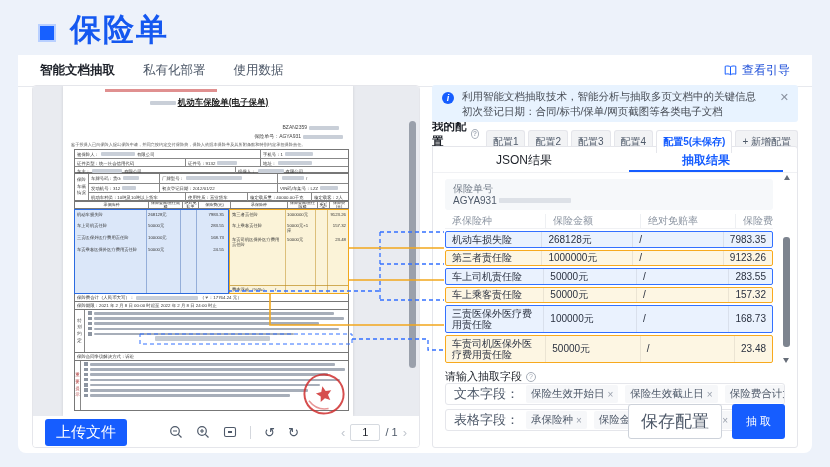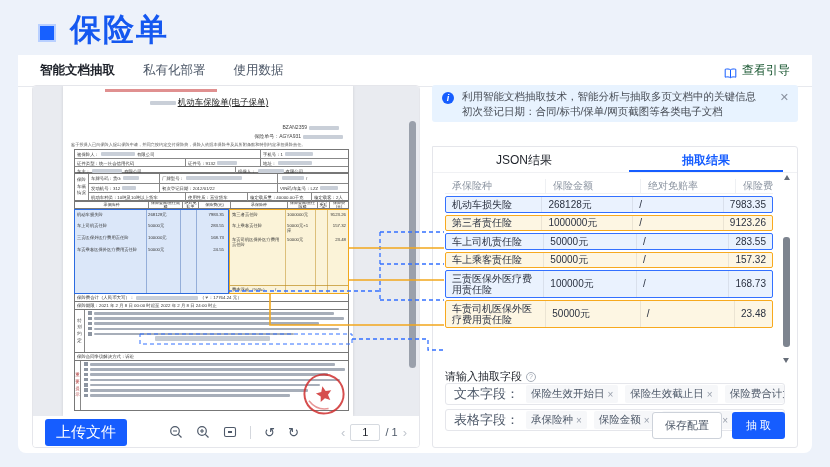--- a/index.html
+++ b/index.html
@@ -9,41 +9,41 @@
 
   
   .logo-sq{position:absolute;left:38px;top:24px;width:18px;height:18px;background:#1760ff;border:2px solid #b9d0ff}
   .page-title{position:absolute;left:70px;top:9px;font-size:31px;font-weight:bold;color:#1558f0;letter-spacing:2px}
 
   
   .sheet{position:absolute;left:18px;top:55px;width:794px;height:398px;background:#fff;border-radius:0 0 8px 8px}
   .nav{height:32px;border-bottom:1px solid #e7e9ee;display:flex;align-items:center;padding:0 22px;gap:28px}
   .nav-tab{font-size:12.5px;color:#4e5969;cursor:pointer}
   .nav-tab.active{color:#1d2129;font-weight:bold}
-  .guide{margin-left:auto;color:#14532d;font-size:12px;display:flex;align-items:flex-end;gap:5px;cursor:pointer}
+  .guide{margin-left:auto;color:#1d4ed8;font-size:12px;display:flex;align-items:center;gap:5px;cursor:pointer}
 
   
   .left-panel{position:absolute;left:14px;top:30px;width:388px;height:363px;border:1px solid #e5e6eb;border-radius:4px;overflow:hidden;background:#fff}
   .viewer{position:relative;height:330px;background:#e9ebf0;overflow:hidden}
   .vscroll{position:absolute;right:3px;top:35px;width:7px;height:247px;background:#9aa0ab;border-radius:4px}
   .lp-toolbar{height:32px;display:flex;align-items:center;padding:0 12px;background:#fff}
   .upload-btn{background:#165dff;color:#fff;font-size:15px;padding:4px 11px;border-radius:3px;border:none;cursor:pointer}
   .tool-icons{display:flex;gap:13px;margin:0 auto;align-items:center;color:#4e5969}
   .ticon{width:14px;height:14px;display:flex;align-items:center;justify-content:center;cursor:pointer}
   .rot{font-size:13px;color:#4e5969;line-height:1;cursor:pointer}
   .tdiv{width:1px;height:13px;background:#d4d7dd}
   .pager{display:flex;align-items:center;gap:5px;color:#4e5969;font-size:11px}
   .pg-arrow{color:#c2c7cf;font-size:13px;line-height:1;cursor:pointer}
   .pg-input{width:30px;height:17px;border:1px solid #d6dae0;border-radius:2px;text-align:center;font-size:11px;color:#1d2129}
 
   
   .doc{position:absolute;left:30px;top:0;width:290px;height:330px;background:#fff;color:#333;font-size:4.5px;line-height:1.3;box-shadow:0 0 3px rgba(0,0,0,.12)}
   .rd{display:inline-block;background:#c9cfd8;height:4px;border-radius:1px;vertical-align:middle;margin:0 2px}
   .doc-redline{position:absolute;top:3px;left:42px;width:112px;height:3px;background:#e09090}
-  .doc-title{position:absolute;top:11px;left:0;right:0;text-align:center;font-size:8.5px;font-weight:normal;color:#222}
+  .doc-title{position:absolute;top:11px;left:0;right:0;text-align:center;font-size:8.5px;font-weight:bold;color:#222}
   .doc-title u{text-decoration:underline}
   .doc-serial{position:absolute;top:38px;right:12px;font-size:5px;color:#444}
   .doc-policyno{position:absolute;top:47px;right:8px;font-size:5px;color:#444}
   .doc-intro{position:absolute;top:56px;left:8px;right:4px;font-size:4.2px;color:#555;white-space:nowrap;overflow:hidden}
   .dtable{position:absolute;left:11px;width:275px;border:0.5px solid #777;font-size:4.4px;color:#333}
   .drow{display:flex;border-top:0.5px solid #888}
   .drow:first-child{border-top:none}
   .dcell{padding:1.5px 2px;border-left:0.5px solid #888;overflow:hidden;white-space:nowrap}
   .dcell:first-child{border-left:none}
   .vlabel{display:flex;align-items:center;justify-content:center;text-align:center;border-right:0.5px solid #888;color:#333}
@@ -105,21 +105,21 @@
   .arr.down{border-top:5px solid #666d78;position:absolute;bottom:0;left:1px}
   .thumb{position:absolute;top:62px;height:110px;width:7px;left:1px;background:#7d848f;border-radius:3px}
   .fields-title{position:absolute;left:12px;top:222px;font-size:11px;color:#1d2129;display:flex;align-items:center;gap:4px}
   .field-row{position:absolute;left:12px;right:12px;height:22px;border:1px solid #e5e6eb;border-radius:3px;display:flex;align-items:center;padding:0 8px;gap:7px;overflow:hidden}
   .fr1{top:236px}.fr2{top:262px}
   .f-label{font-size:13px;color:#4e5969;white-space:nowrap}
   .tag{display:flex;align-items:center;gap:3px;font-size:10.5px;color:#4e5969;background:#f6f7f9;border-radius:2px;padding:2px 5px;white-space:nowrap}
   .tag-x{color:#9aa1ad;font-size:10px;cursor:pointer}
   .tag-x::before{content:"×"}
   .btns{position:absolute;right:12px;bottom:8px;display:flex;gap:10px}
-  .btn-outline{background:#fff;border:1px solid #cdd2da;color:#4e5969;font-size:11px;padding:5px 12px;border-radius:3px;cursor:pointer}
+  .btn-outline{background:#fff;border:1px solid #cdd2da;color:#4e5969;font-size:17px;padding:5px 12px;border-radius:3px;cursor:pointer}
   .btn-primary{background:#165dff;border:none;color:#fff;font-size:11px;padding:5px 14px;border-radius:3px;cursor:pointer}
 
   .connectors{position:absolute;left:0;top:0;width:830px;height:467px;pointer-events:none;z-index:40}
 </style>
 </head>
 <body>
 
 <div class="app">
 
   <div class="logo-sq"></div>
@@ -326,28 +326,47 @@
 
     <div class="right-panel">
 
       <div class="banner">
         <span class="info-dot"></span>
         <div>利用智能文档抽取技术，智能分析与抽取多页文档中的关键信息</div>
         <div>初次登记日期：合同/标书/保单/网页截图等各类电子文档</div>
         <span class="banner-close"></span>
       </div>
 
+      <div class="cfg-row">
+        <span class="cfg-label">
+          <span>我的配置</span>
+          <span class="q-icon"></span>
+        </span>
+        <span class="cfg-tab">配置1</span>
+        <span class="cfg-tab">配置2</span>
+        <span class="cfg-tab">配置3</span>
+        <span class="cfg-tab">配置4</span>
+        <span class="cfg-tab active">配置5(未保存)</span>
+        <span class="cfg-tab">+ 新增配置</span>
+      </div>
 
       <div class="panel-box">
         <div class="res-tabs">
           <span class="res-tab">JSON结果</span>
           <span class="res-tab active">抽取结果</span>
         </div>
 
         <div class="scroll-area">
+          <div class="policy-box">
+            <div class="policy-label">保险单号</div>
+            <div class="policy-val">
+              <span>AGYA931</span>
+                <span class="rd" style="width:72px;height:5px;background:#dde1e7"></span>
+            </div>
+          </div>
 
           <div class="rhead">
             <span class="hc c1">承保险种</span>
             <span class="hc c2">保险金额</span>
             <span class="hc c3">绝对免赔率</span>
             <span class="hc c4">保险费</span>
           </div>
 
           <div class="rrow blue">
             <span class="rcell c1">机动车损失险</span>

